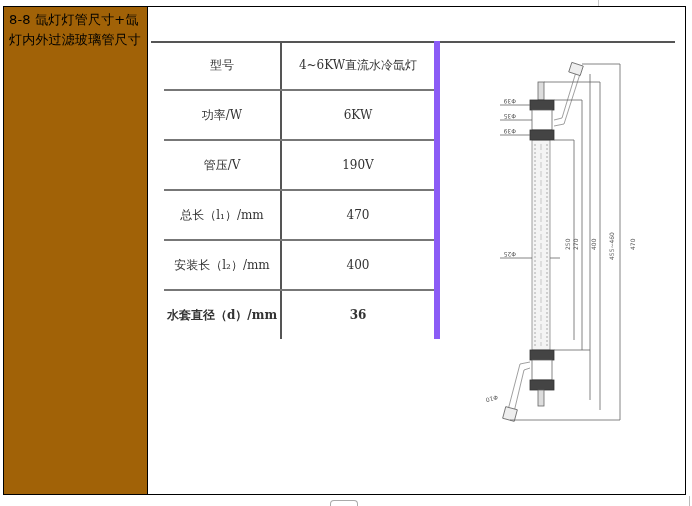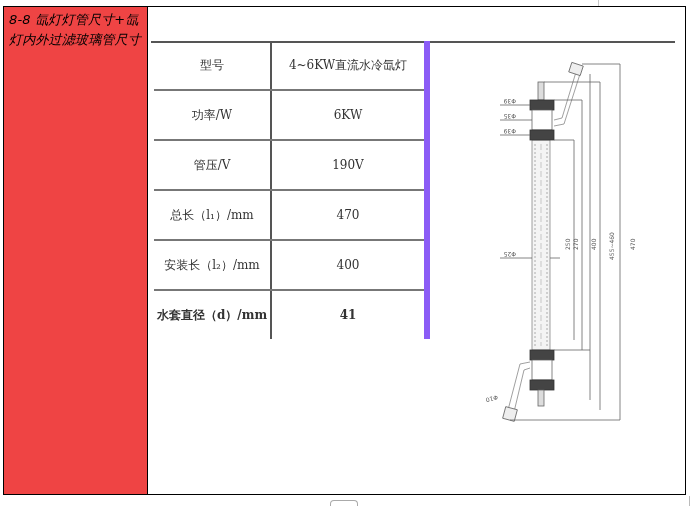--- a/index.html
+++ b/index.html
@@ -1,22 +1,22 @@
 <!DOCTYPE html>
 <html><head>
 <meta charset="utf-8">
 <style>
   html, body { margin:0; padding:0; background:#ffffff; }
   body { width:692px; height:506px; position:relative; overflow:hidden; font-family:"DejaVu Sans", sans-serif; }
   .topline { position:absolute; left:598px; top:0; width:1px; height:6px; background:#c8c8c8; }
   .outer { position:absolute; left:3px; top:6px; width:683px; height:489px; border:1px solid #000; box-sizing:border-box; }
-  .left-cell { position:absolute; left:0; top:0; width:144px; height:487px; background:#ef4444; border-right:1px solid #000; box-sizing:border-box;font-style:italic; }
+  .left-cell { position:absolute; left:0; top:0; width:144px; height:487px; background:#a16207; border-right:1px solid #000; box-sizing:border-box; }
   .left-text { position:absolute; left:5px; top:3px; width:136px; font-size:13px; line-height:20px; color:#000; letter-spacing:0.2px; }
   .hrule { position:absolute; left:151px; top:41px; width:524px; height:2px; background:#555; }
-  .spec-table { position:absolute; left:154px; top:41px; border-collapse:collapse; font-family:"DejaVu Serif", serif; font-size:12px; color:#333; }
+  .spec-table { position:absolute; left:164px; top:41px; border-collapse:collapse; font-family:"DejaVu Serif", serif; font-size:12px; color:#333; }
   .spec-table td { height:48px; text-align:center; vertical-align:middle; padding:0; border-bottom:2px solid #777; }
   .spec-table tr:last-child td { border-bottom:none; height:48px;font-weight:bold; }
   .spec-table td.k { width:116px; border-right:2px solid #555; }
   .spec-table td.v { width:152px; border-right:6px solid #8b5cf6; }
   .drawing { position:absolute; left:470px; top:60px; width:190px; height:370px; }
   .bottom-tab { position:absolute; left:330px; top:500px; width:28px; height:8px; border:1px solid #aaa; border-bottom:none; border-radius:4px 4px 0 0; box-sizing:border-box; }
   .corner { position:absolute; left:689px; top:496px; width:1px; height:10px; background:#bbb; }
 </style>
 </head>
 <body>
@@ -48,21 +48,21 @@
     <tr>
       <td class="k">总长（l₁）/mm</td>
       <td class="v">470</td>
     </tr>
     <tr>
       <td class="k">安装长（l₂）/mm</td>
       <td class="v">400</td>
     </tr>
     <tr>
       <td class="k">水套直径（d）/mm</td>
-      <td class="v">41</td>
+      <td class="v">36</td>
     </tr>
   </tbody>
 </table>
 
 <svg class="drawing" viewBox="0 0 190 370" xmlns="http://www.w3.org/2000/svg">
   <g stroke="#666" stroke-width="0.8" fill="none">
 
     <rect x="62" y="80" width="18" height="210" fill="#f4f4f4" stroke="#888"></rect>
     <line x1="65" y1="84" x2="65" y2="286" stroke="#999" stroke-dasharray="2,2"></line>
     <line x1="77" y1="84" x2="77" y2="286" stroke="#999" stroke-dasharray="2,2"></line>

